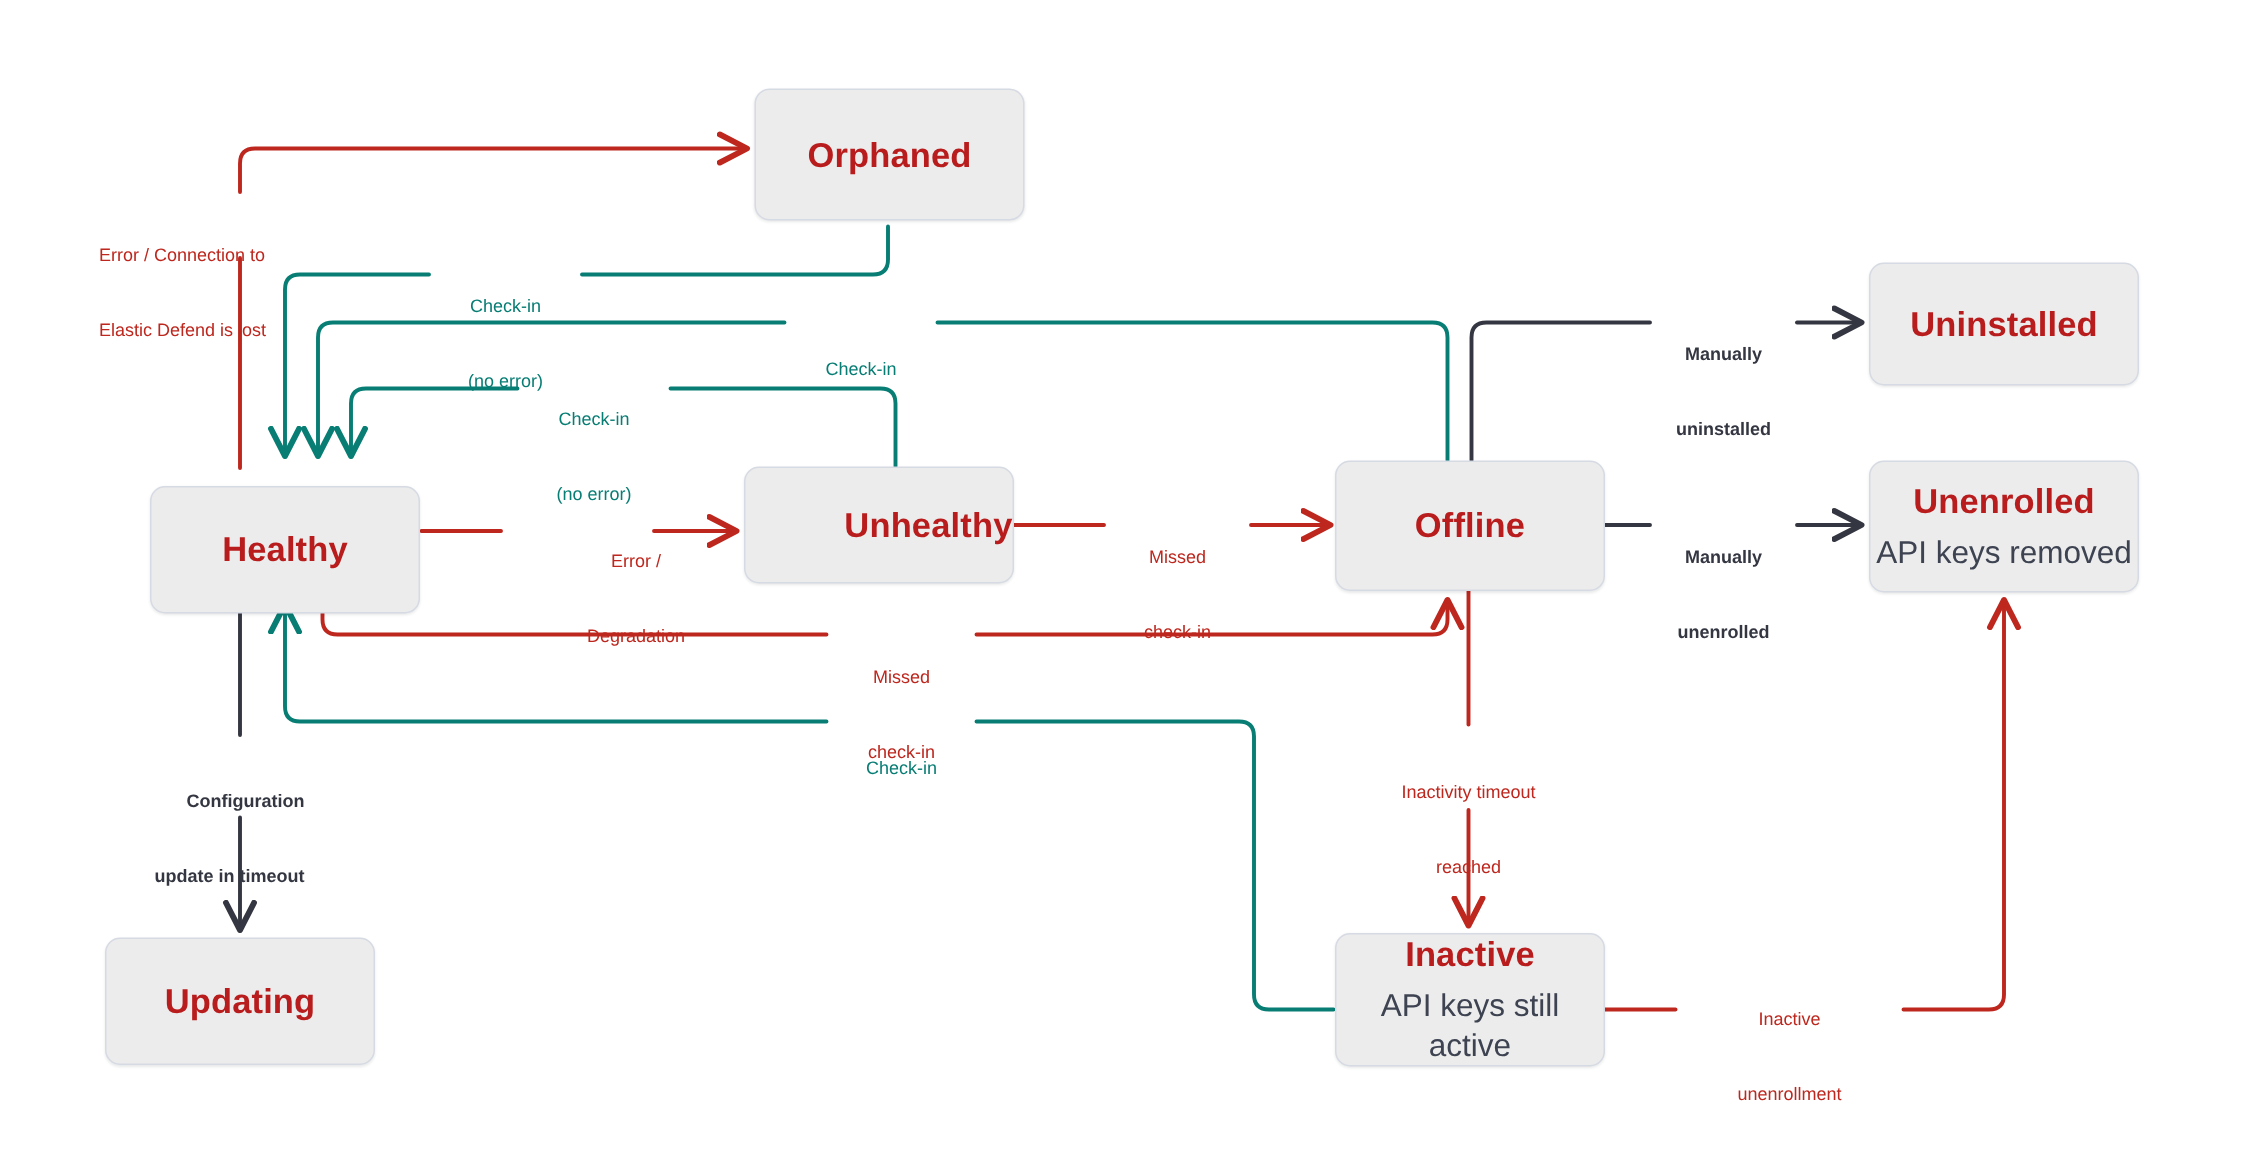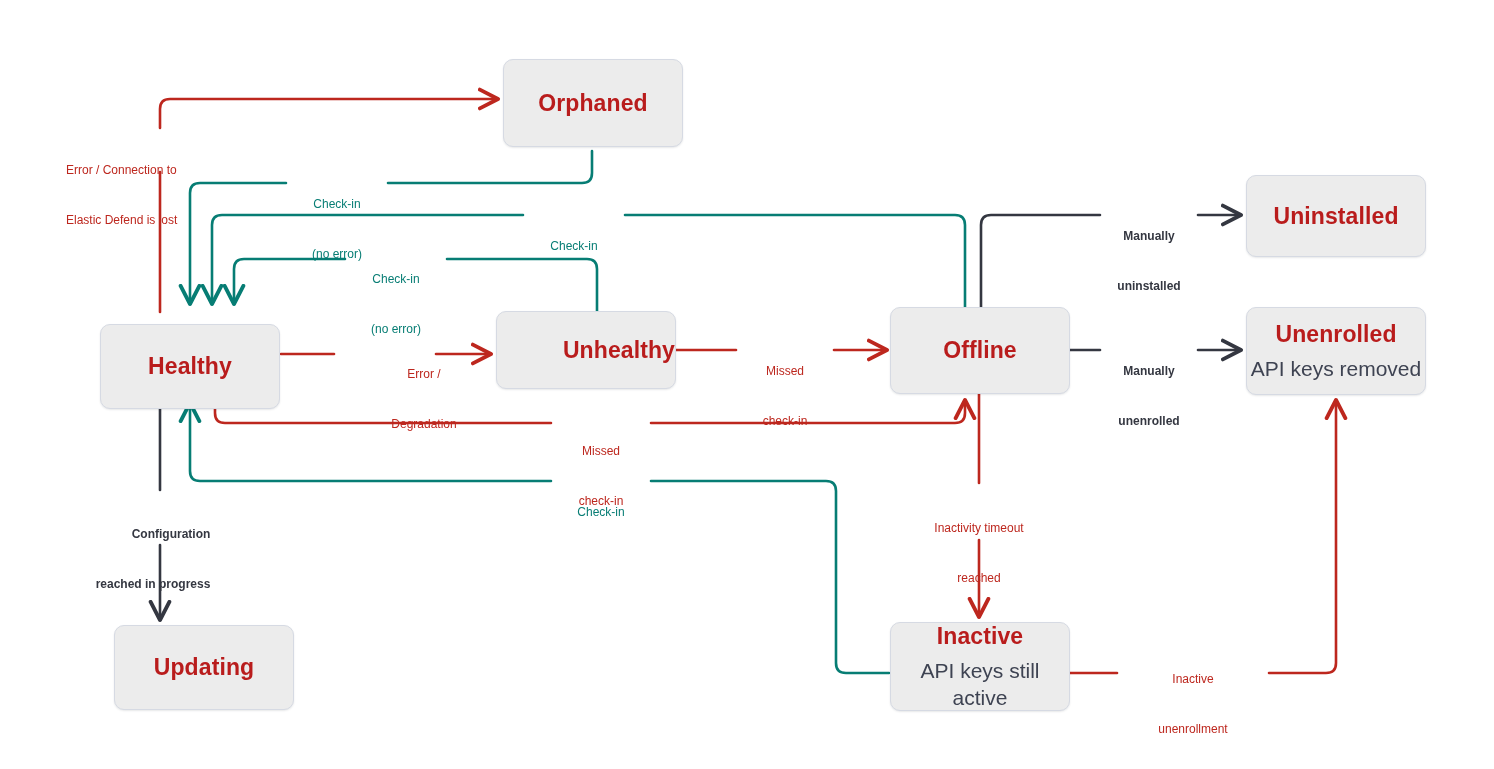--- a/index.html
+++ b/index.html
@@ -125,21 +125,21 @@
 
   <div class="node" style="left:1246px;top:175px;width:180px;height:82px;">
     <span class="ttl">Uninstalled</span>
   </div>
 
   <div class="node" style="left:1246px;top:307px;width:180px;height:88px;">
     <span class="ttl">Unenrolled</span>
     <span class="sub">API keys removed</span>
   </div>
 
-  <div class="node" style="left:70px;top:625px;width:180px;height:85px;margin-left:44px;">
+  <div class="node" style="left:70px;top:625px;width:180px;height:85px;">
     <span class="ttl">Updating</span>
   </div>
 
   <div class="node" style="left:890px;top:622px;width:180px;height:89px;">
     <span class="ttl">Inactive</span>
     <span class="sub">API keys still active</span>
   </div>
 
   <div class="lbl red l" style="left:66px;top:129px;">
     <div>Error / Connection to</div>
@@ -184,21 +184,21 @@
     <div>uninstalled</div>
   </div>
 
   <div class="lbl dark c" style="left:1149px;top:330px;">
     <div>Manually</div>
     <div>unenrolled</div>
   </div>
 
   <div class="lbl dark c" style="left:153px;top:493px;text-align:right;">
     <div>Configuration</div>
-    <div>reached in progress</div>
+    <div>update in timeout</div>
   </div>
 
   <div class="lbl red c" style="left:979px;top:487px;">
     <div>Inactivity timeout</div>
     <div>reached</div>
   </div>
 
   <div class="lbl red c" style="left:1193px;top:638px;">
     <div>Inactive</div>
     <div>unenrollment</div>

